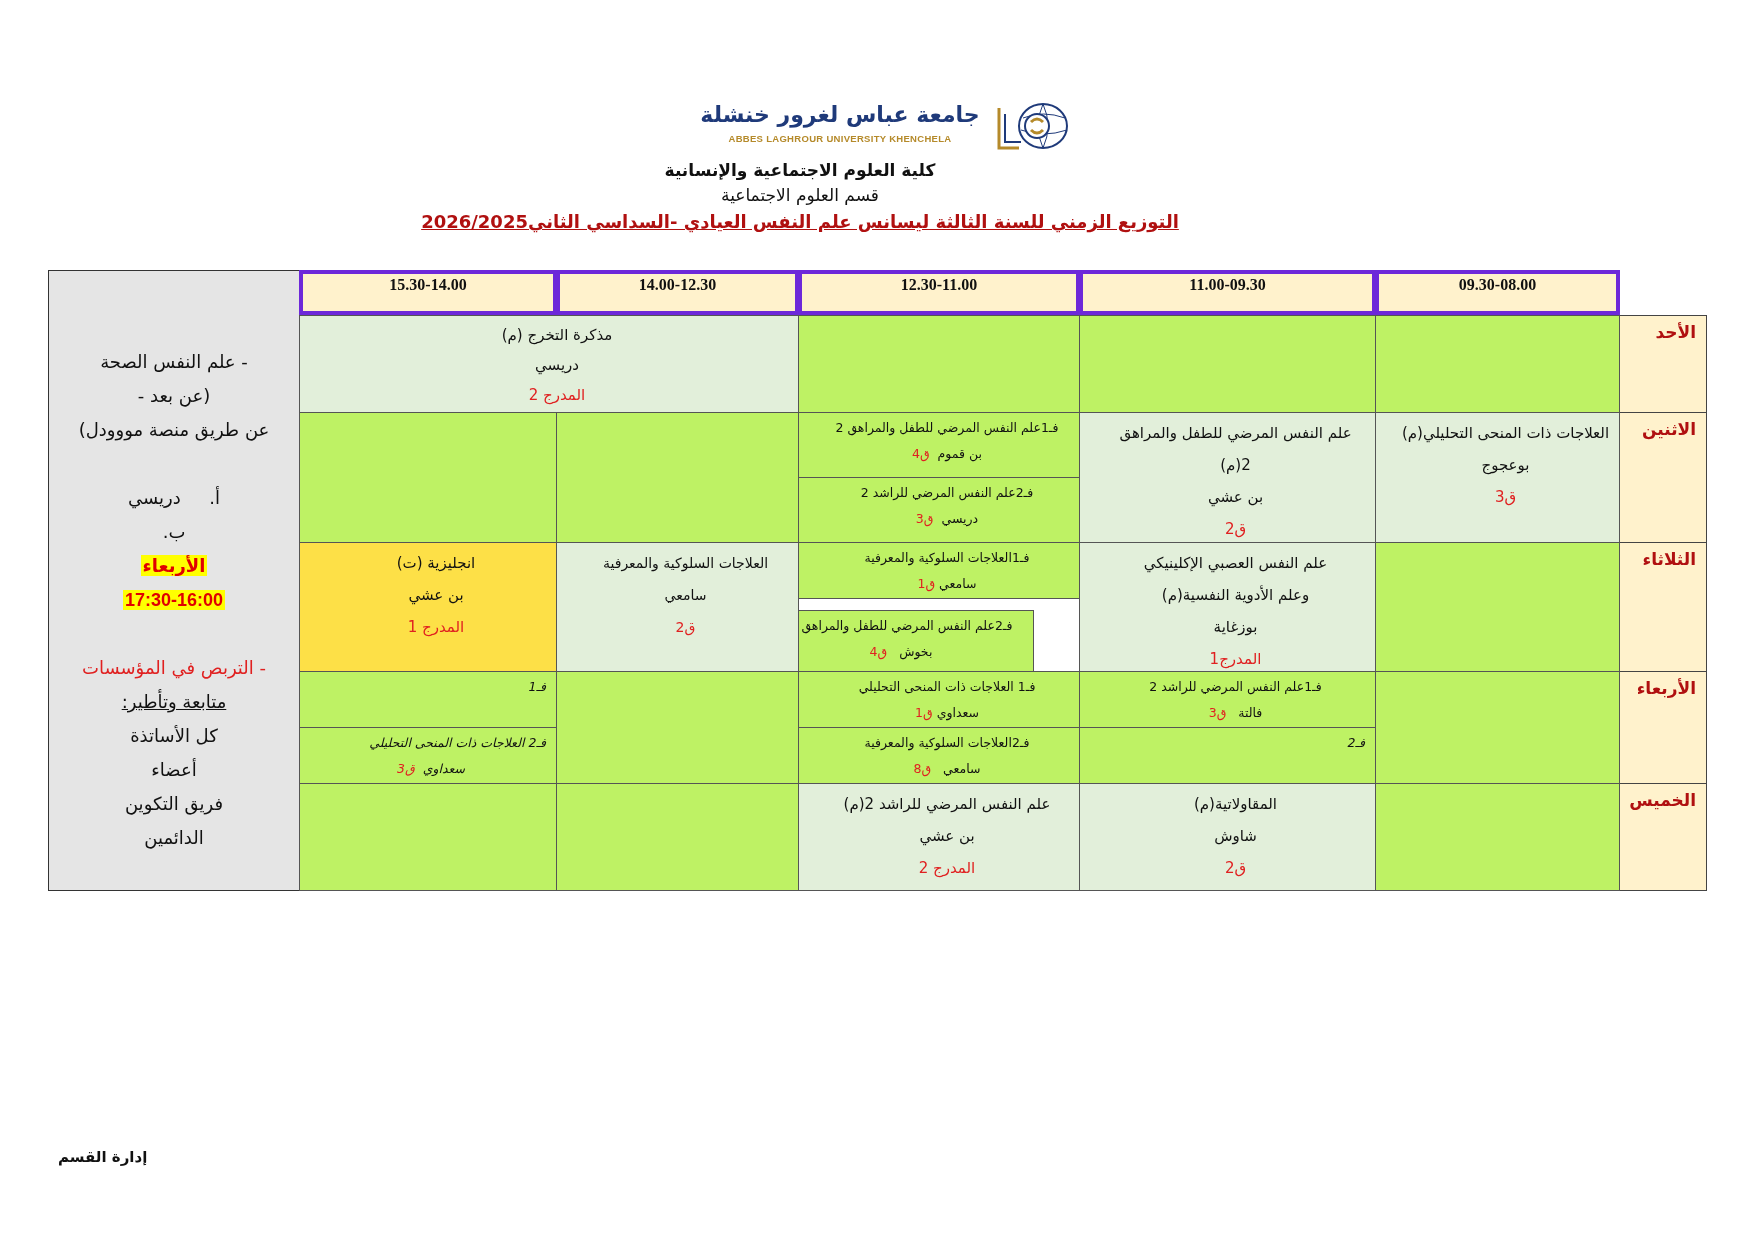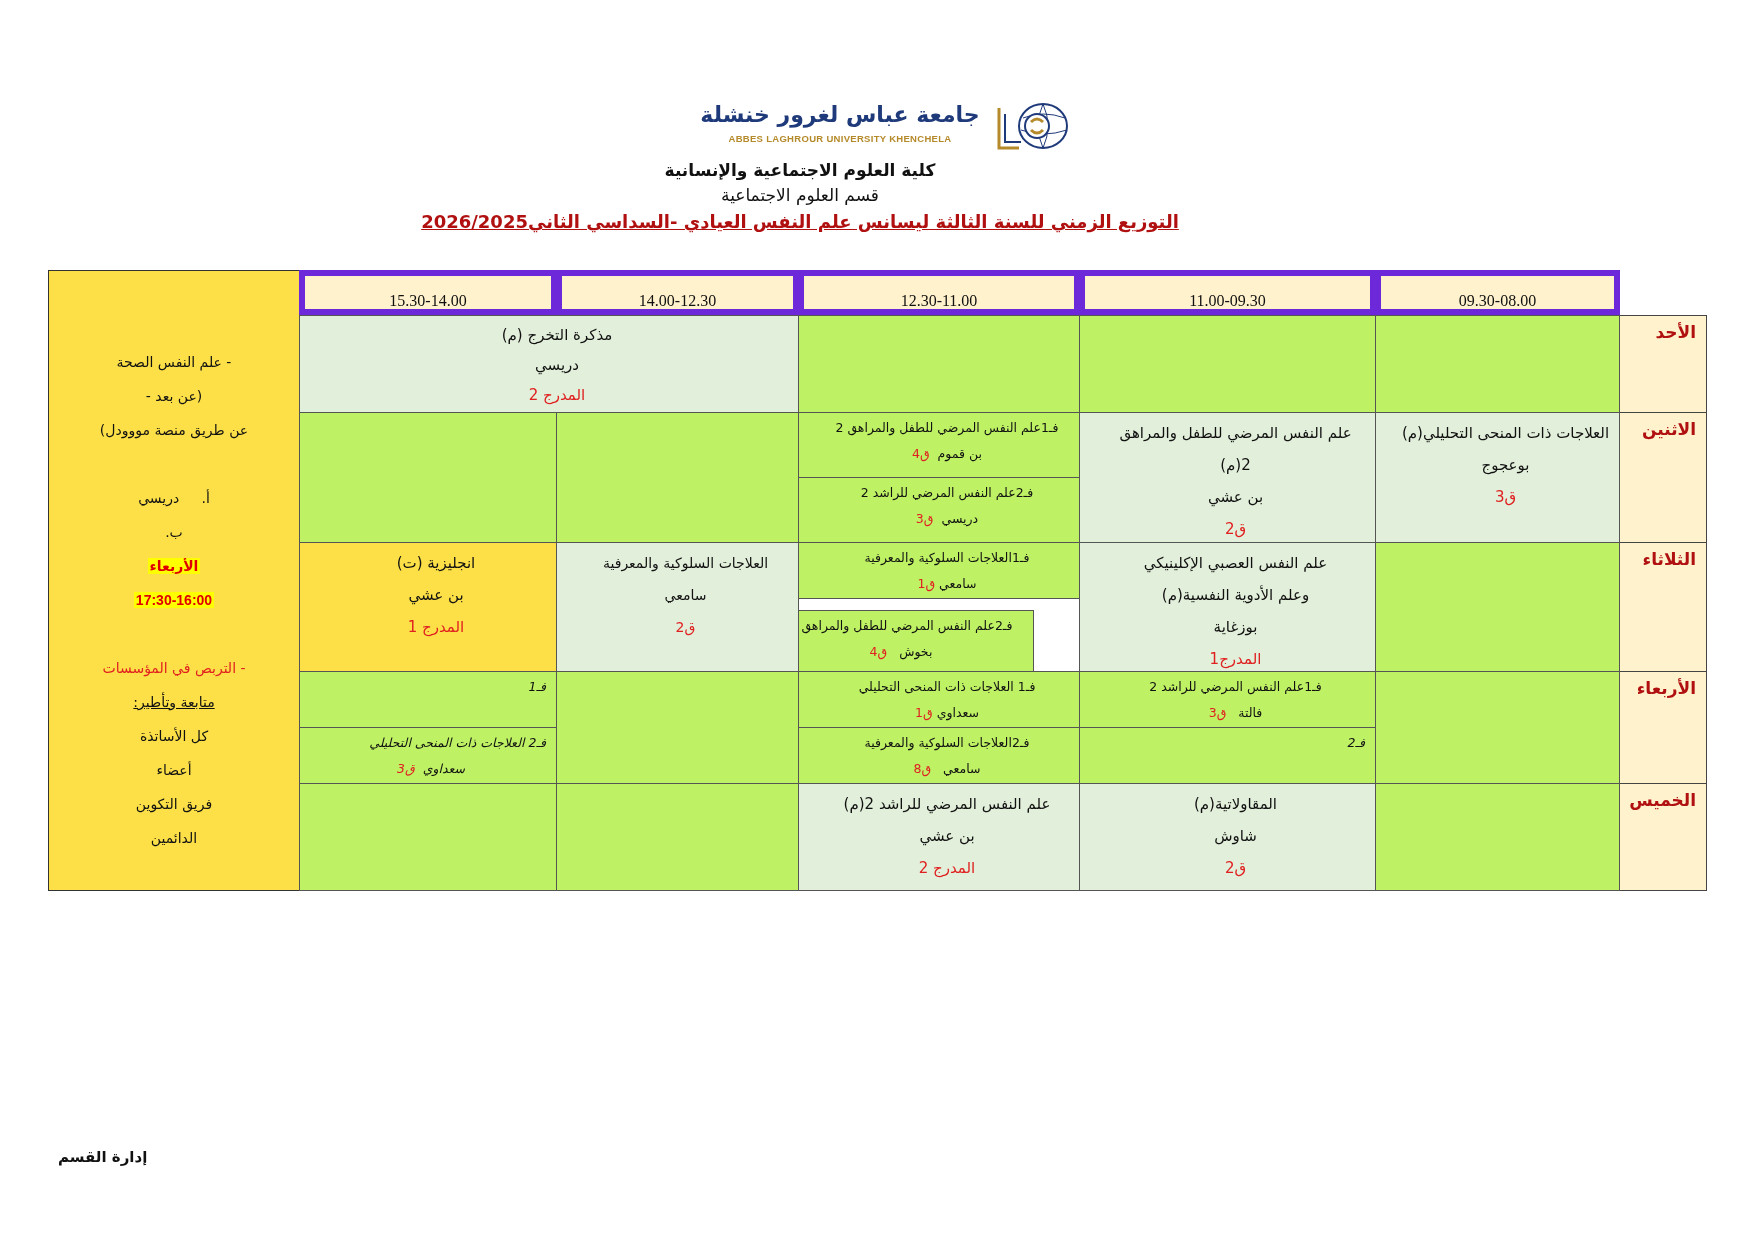--- a/index.html
+++ b/index.html
@@ -18,34 +18,34 @@
   .logo-mark { position: absolute; left: 305px; top: 0; width: 75px; height: 54px; }
 
   .hdr-line { left: 400px; width: 800px; text-align: center; direction: rtl;
               font-family: "DejaVu Sans", sans-serif; }
   .faculty { top: 160px; font-size: 17px; font-weight: bold; }
   .dept    { top: 185px; font-size: 17px; }
   .title   { top: 211px; font-size: 18px; font-weight: bold; color: #b01010; }
   .title span { text-decoration: underline; text-decoration-color: #b01010; }
   .cell { position: absolute; box-sizing: border-box; direction: rtl; text-align: center;
           font-family: "DejaVu Sans", sans-serif; overflow: hidden; }
-  .th { background: #fff2cc; font-family: "Liberation Serif", serif; font-weight: normal;
-        font-size: 16px; padding-top: 16px; border: 6px solid #6d28d9; }
+  .th { background: #fff2cc; font-family: "Liberation Serif", serif; font-weight: bold;
+        font-size: 16px; padding-top: 2px; border: 4px solid #6d28d9; }
   .day { background: #fff2cc; color: #b01010; font-weight: bold; font-size: 17px;
          text-align: right; padding: 6px 10px 0 0; border: 1px solid #444; }
   .green { background: #e2efda; }
   .yellow { background: #fde047; }
   .white { background: #bef264; }
   .bx { border: 1px solid #555; padding-left: 16px; }
   .big { font-size: 15px; line-height: 32px; padding-top: 4px; }
   .small { font-size: 12.5px; line-height: 26px; padding-top: 2px; }
   .red { color: #e02020; }
   .right-text { text-align: right; padding-right: 10px; font-style: italic; }
 
-  .side { background: #fde047; border: 1px solid #333; font-size: 14px; line-height: 34px; }
+  .side { background: #e5e5e5; border: 1px solid #333; font-size: 18px; line-height: 34px; }
   .side .hl { background: #ffff00; color: #e00000; font-weight: bold; padding: 0 2px; }
   .side .underline { text-decoration: underline; }
 
   .footer { left: 58px; top: 1148px; font-size: 15px; font-weight: bold; direction: rtl; }
 </style>
 </head>
 <body>
 
 <div class="abs logo">
   <div class="logo-ar">جامعة عباس لغرور خنشلة</div>

